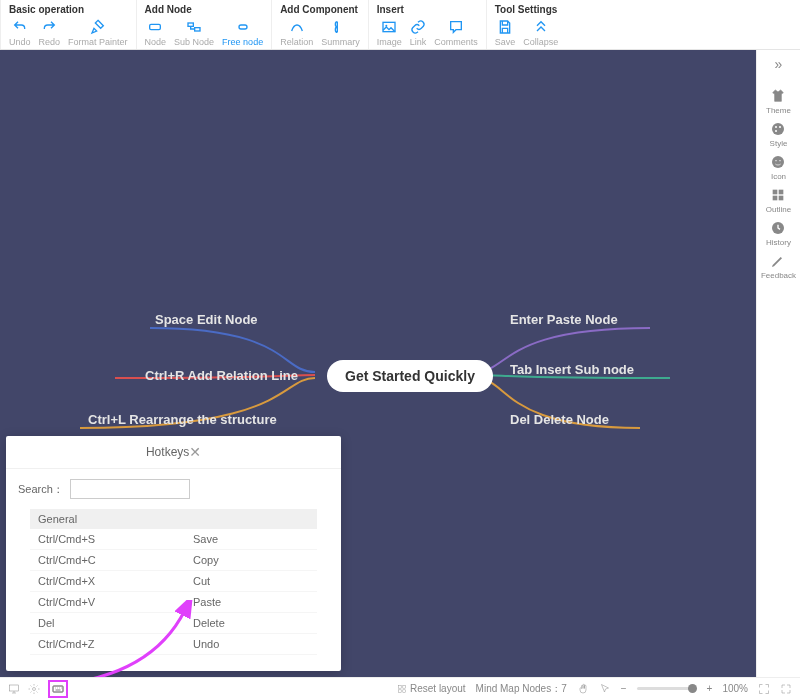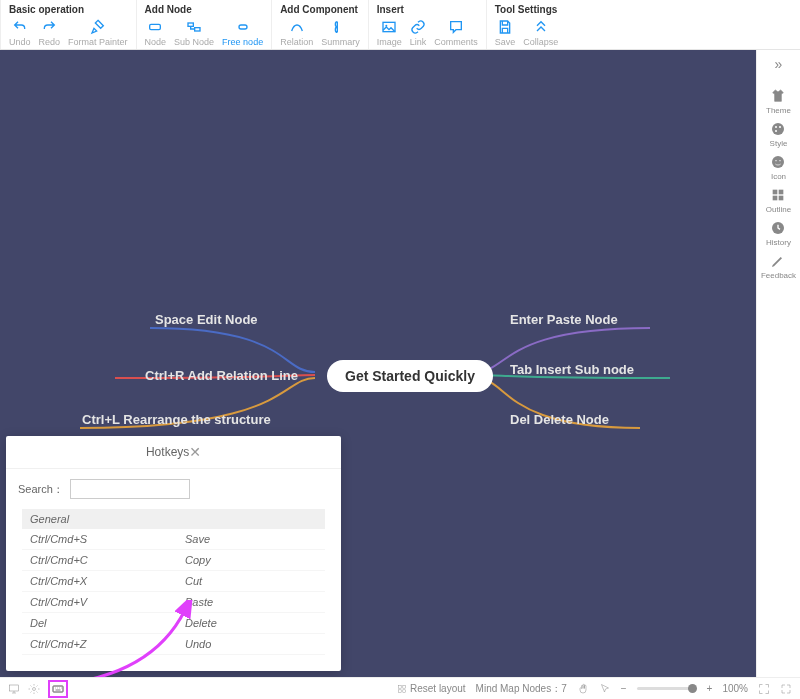--- a/index.html
+++ b/index.html
@@ -34,21 +34,21 @@
   .center-node { position:absolute; left:327px; top:310px; background:#fff; border-radius:20px; padding:8px 18px; font-weight:bold; font-size:14px; color:#333;}
   .leaf { position:absolute; color:#e5e5e5; font-weight:bold; font-size:13px; white-space:nowrap;}
   svg.lines { position:absolute; left:0; top:0; width:100%; height:100%; pointer-events:none;}
   
   
   .hotkeys { position:absolute; left:6px; top:436px; width:335px; height:235px; background:#fff; box-shadow: 0 2px 12px rgba(0,0,0,.2); border-radius:2px; z-index:50;}
   .hk-header { display:flex; justify-content:center; align-items:center; padding:8px 12px; font-size:12px; color:#666; border-bottom:1px solid #f0f0f0;}
   .hk-close { cursor:pointer; color:#999; font-size:14px;}
   .hk-search { padding:10px 12px; font-size:11px; color:#666; display:flex; align-items:center; gap:6px;}
   .hk-search input { border:1px solid #ccc; height:20px; width:120px; padding:0 4px; font-size:11px;}
-  .hk-list { height: 150px; overflow-y:auto; margin:0 16px;font-style:italic;}
+  .hk-list { height: 150px; overflow-y:auto; margin:0 24px;}
   .hk-section { background:#f0f0f0; padding:4px 8px; font-size:11px; color:#666;}
   .hk-row { display:flex; padding:4px 8px; font-size:11px; color:#666; border-bottom:1px solid #f5f5f5;}
   .hk-key { width:155px;}
   .hk-scroll::-webkit-scrollbar{width:6px;} .hk-scroll::-webkit-scrollbar-thumb{background:#ccc;border-radius:3px;}
   
   
   .bottom-bar { position:absolute; bottom:0; left:0; right:0; height:22px; background:#fff; border-top:1px solid #eee; display:flex; align-items:center; padding:9px 8px; font-size:10px; color:#888; z-index:60;}
   .bb-left { display:flex; gap:8px; align-items:center;}
   .bb-icon { cursor:pointer; display:flex; align-items:center; justify-content:center;}
   .bb-icon.active { border:2px solid #e040fb; padding:1px;}
@@ -183,21 +183,21 @@
       <path d="M315 328 C 280 328, 290 378, 80 378" stroke="#d89a3e" stroke-width="2" fill="none"></path>
 
       <path d="M475 322 C 510 322, 500 278, 650 278" stroke="#8a6bc5" stroke-width="2" fill="none"></path>
       <path d="M475 325 C 510 325, 500 328, 670 328" stroke="#3eaa8f" stroke-width="2" fill="none"></path>
       <path d="M475 328 C 510 328, 500 378, 640 378" stroke="#d89a3e" stroke-width="2" fill="none"></path>
     </svg>
     <div class="center-node">Get Started Quickly</div>
     <div id="leaves">
         <div class="leaf" style="left: 155px; top: 262px;">Space Edit Node</div>
         <div class="leaf" style="left: 120px; top: 318px; margin-left: 25px;">Ctrl+R Add Relation Line</div>
-        <div class="leaf" style="left: 82px; top: 362px;">Ctrl+L Rearrange the structure</div>
+        <div class="leaf" style="left: 88px; top: 362px;">Ctrl+L Rearrange the structure</div>
         <div class="leaf" style="left: 510px; top: 262px;">Enter Paste Node</div>
         <div class="leaf" style="left: 510px; top: 312px; text-align: right;">Tab Insert Sub node</div>
         <div class="leaf" style="left: 510px; top: 362px;">Del Delete Node</div>
       </div>
   </div>
   <div class="sidebar-right">
     <div class="collapse-arrows">»</div>
     <div id="sidebar-items">
         <div class="sb-item">
           <svg viewBox="0 0 24 24">

